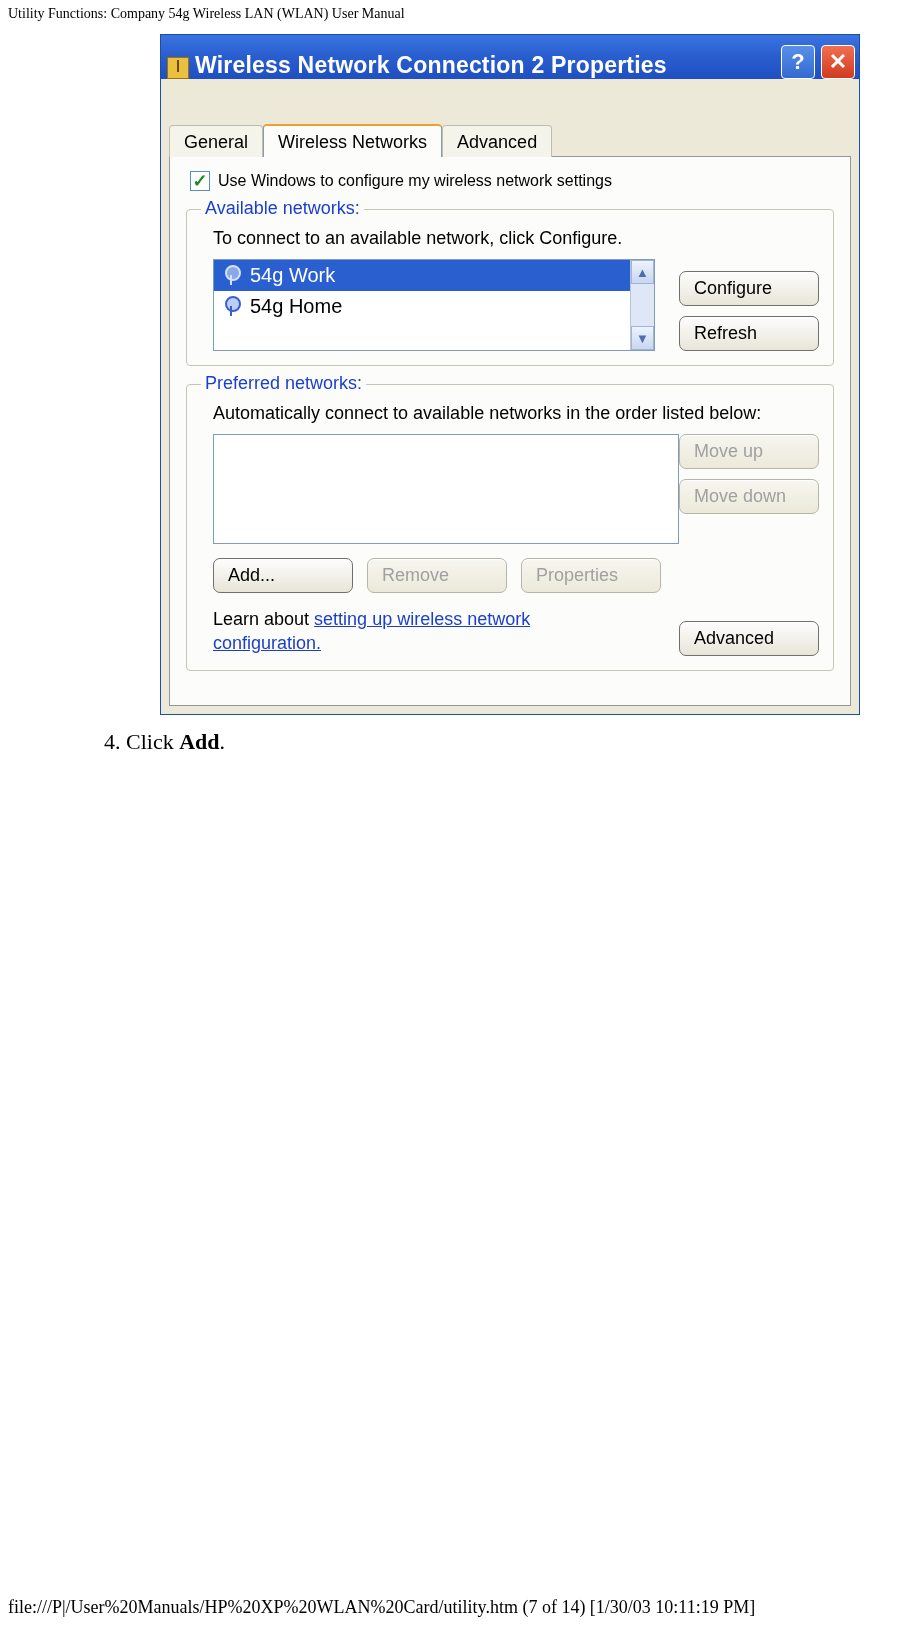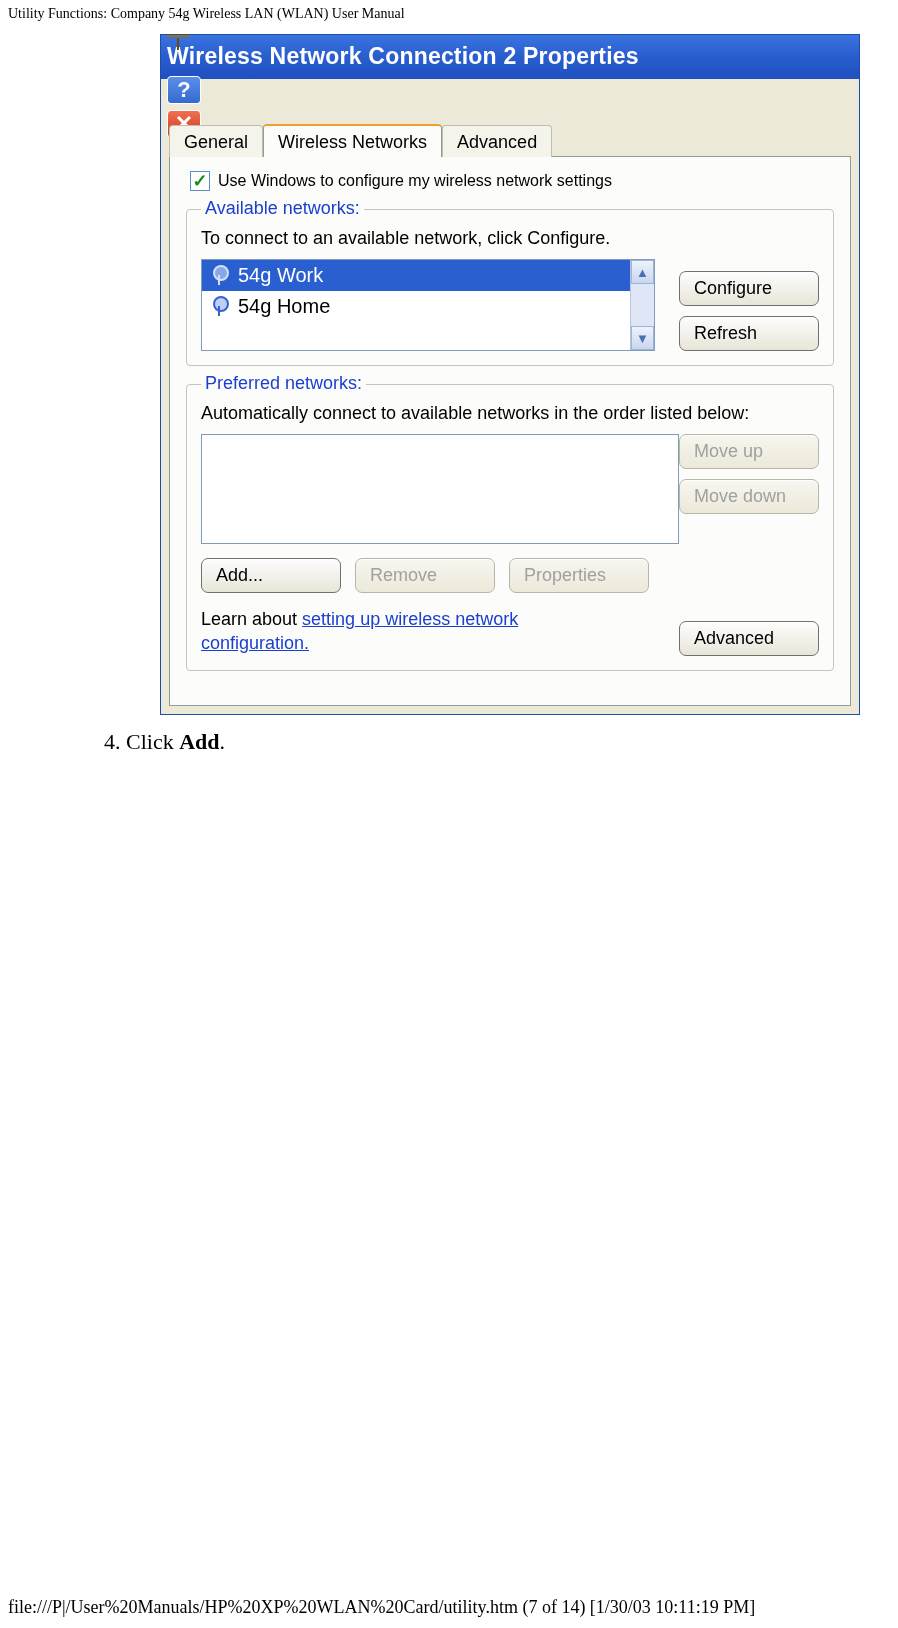--- a/index.html
+++ b/index.html
@@ -25,24 +25,23 @@
     border: 1px solid #1a4fa3;
     background: #ece9d8;
     font-family: Tahoma, Arial, sans-serif;
     font-size: 16px;
     color: #000;
   }
   .titlebar {
     height: 44px;
     background: linear-gradient(to bottom, #3b74e0 0%, #2a5fd0 45%, #1f4fc0 100%);
     display: flex;
-    align-items: flex-start;
+    align-items: flex-end;
     padding: 0 4px 0 6px;
     gap: 6px;
-    flex-direction: column;
   }
   .titlebar-icon {
     width: 22px; height: 22px;
     background: #eac040;
     border: 1px solid #a07000;
     display:inline-block;
     position: relative;
   }
   .titlebar-icon::before {
     content:"";
@@ -117,21 +116,21 @@
     display:flex; align-items:center; justify-content:center;
     color:#1a8a1a;
     font-size:18px;
     font-weight:bold;
     line-height:1;
   }
   .fieldset {
     border:1px solid #c7c5b8;
     border-radius:4px;
     margin-bottom: 18px;
-    padding: 12px 14px 14px 14px;
+    padding: 12px 14px 14px 26px;
     position:relative;
   }
   .legend {
     position:absolute;
     top:-12px;
     left:14px;
     background:#fcfcfa;
     padding: 0 4px;
     color:#1a3fd0;
     font-size:18px;

